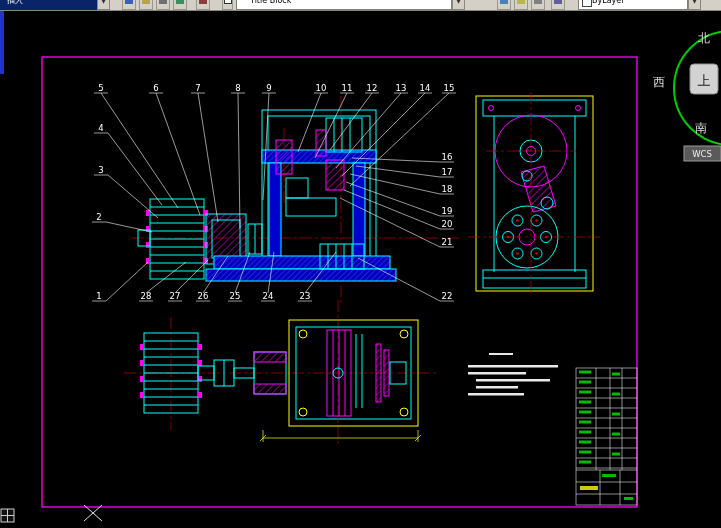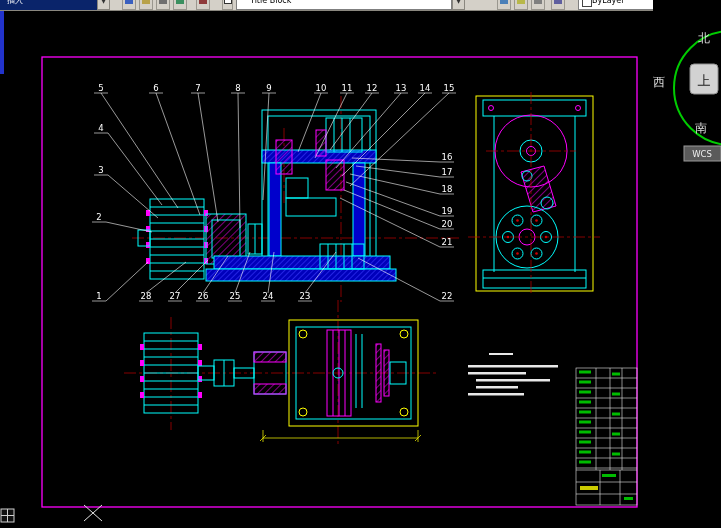--- a/index.html
+++ b/index.html
@@ -1,19 +1,19 @@
 <!DOCTYPE html>
 <html><head>
 <meta charset="utf-8">
 <style>
   html,body{margin:0;padding:0;}
   body{width:721px;height:528px;background:#000;overflow:hidden;position:relative;
        font-family:"DejaVu Sans",sans-serif;}
   
-  .toolbar{position:absolute;top:0;left:0;width:653px;height:10px;background:#d4d0c8;
+  .toolbar{position:absolute;top:0;left:0;width:721px;height:10px;background:#d4d0c8;
            border-bottom:1px solid #8a877f;overflow:hidden;z-index:6;}
   .tbx{position:absolute;top:-9px;height:19px;box-sizing:border-box;}
   .combo-dark{background:#0a246a;color:#fff;font-size:8px;line-height:19px;padding-left:7px;}
   .combo{background:#fff;border:1px solid #7f7f7f;color:#000;font-size:8px;line-height:17px;
          padding-left:13px;}
   .drop{background:#d4d0c8;border:1px solid #8a877f;color:#333;font-size:6px;text-align:center;
         line-height:18px;}
   .tbicon{width:14px;background:#d4d0c8;border:1px solid #9a978f;}
   .tbicon span{display:block;width:8px;height:8px;margin:4px auto 0;}
   .swatch{position:absolute;left:3px;top:5px;width:8px;height:8px;background:#fff;

